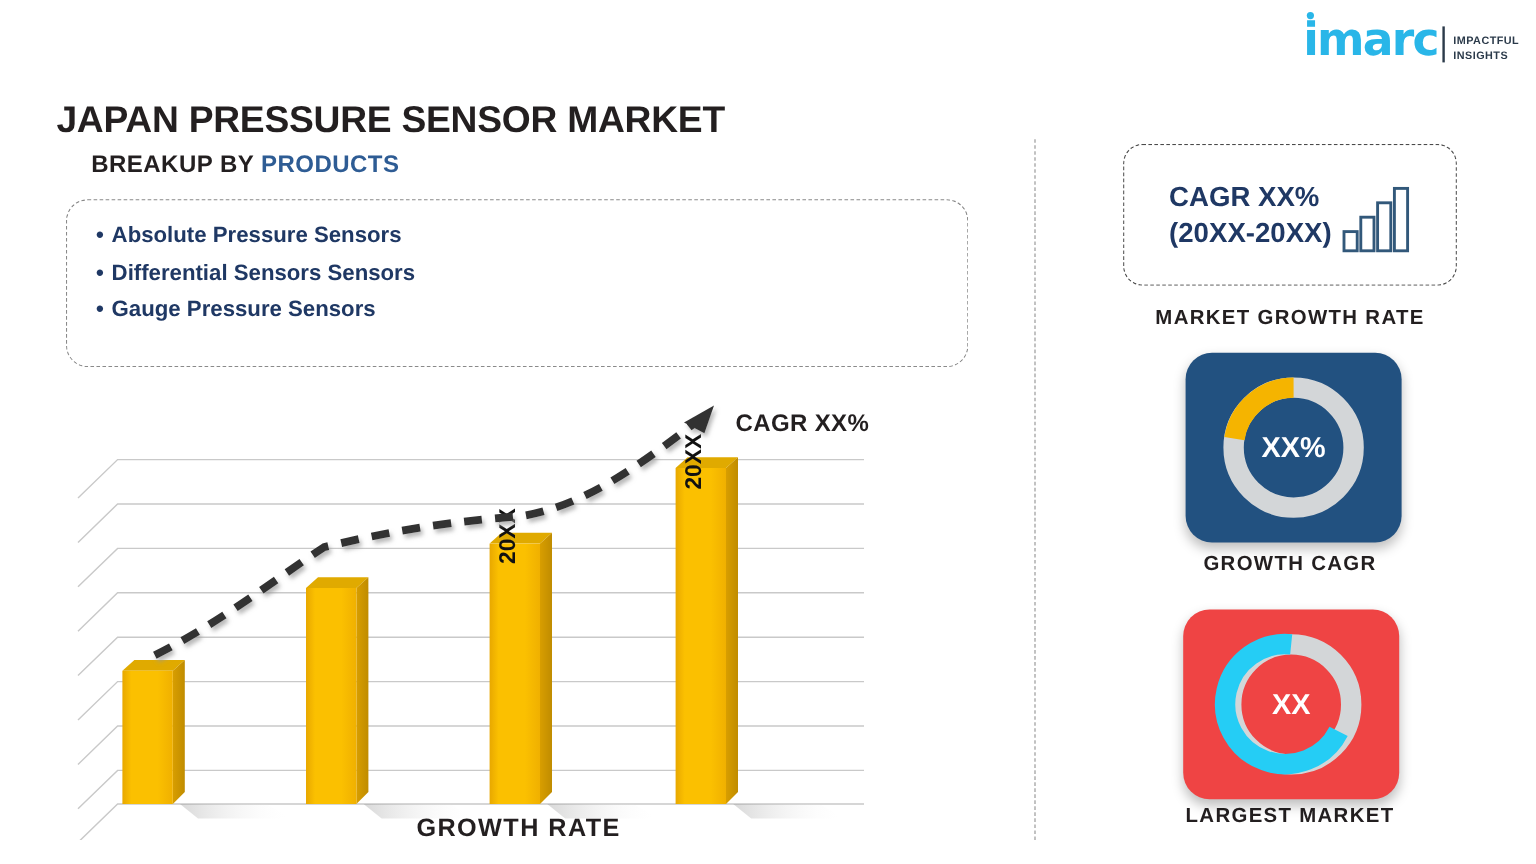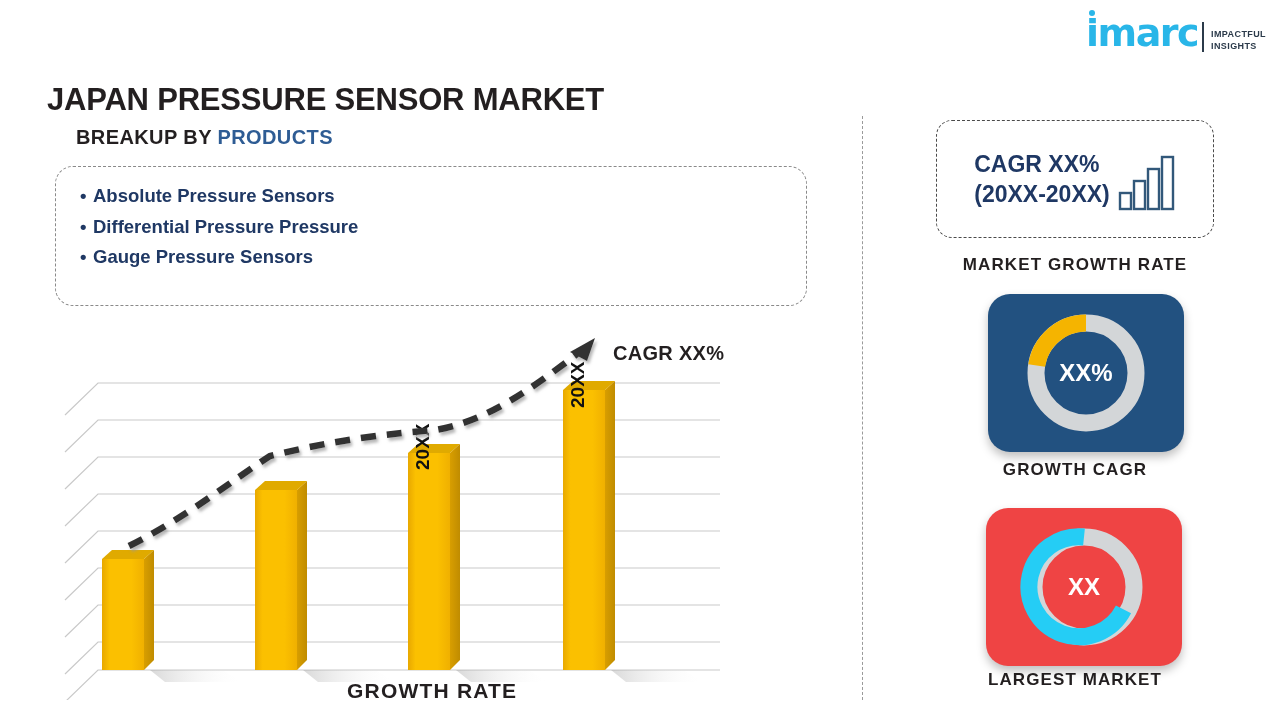--- a/index.html
+++ b/index.html
@@ -53,21 +53,21 @@
   #cagr-text { font-size: 23px; font-weight: bold; color: #1f3864; line-height: 30px; text-align: left; }
   #cagr-icon { margin-top: 8px; }
 
   .panel-caption { position: absolute; width: 100%; text-align: center; font-size: 17px;
                    font-weight: bold; color: #231f20; letter-spacing: 1.1px; }
   #cap-growth { left: 0; top: 255px; }
   #cap-highest { left: 0; top: 460px; }
   #cap-largest { left: 0; top: 670px; }
   .cap-wrap { position: absolute; left: 936px; width: 278px; }
 
-  .donut-card { position: absolute; width: 196px; height: 158px; border-radius: 22px;
+  .donut-card { position: absolute; width: 180px; height: 158px; border-radius: 22px;
                 box-shadow: 0 5px 10px rgba(0,0,0,.25); display: flex;
                 align-items: center; justify-content: center; }
   #donut-1 { left: 988px; top: 294px; }
   #donut-2 { left: 986px; top: 508px; }
 </style>
 </head>
 <body>
 
 <div id="page">
 
@@ -85,21 +85,21 @@
 
   <div id="title">JAPAN PRESSURE SENSOR MARKET</div>
   <div id="subtitle">
     <span>BREAKUP BY</span>
     <span class="hl">PRODUCTS</span>
   </div>
 
   <div id="products-box">
     <ul>
       <li><span class="b">•</span><span>Absolute Pressure Sensors</span></li>
-      <li><span class="b">•</span><span>Differential Pressure Pressure</span></li>
+      <li><span class="b">•</span><span>Differential Sensors Sensors</span></li>
       <li><span class="b">•</span><span>Gauge Pressure Sensors</span></li>
     </ul>
   </div>
 
   <div id="chart">
     <svg width="700" height="370" viewBox="0 0 700 370">
       <defs>
         <linearGradient id="barFront" x1="0" y1="0" x2="1" y2="0">
           <stop offset="0%" stop-color="#e8a800"></stop>
           <stop offset="18%" stop-color="#fbc000"></stop>

